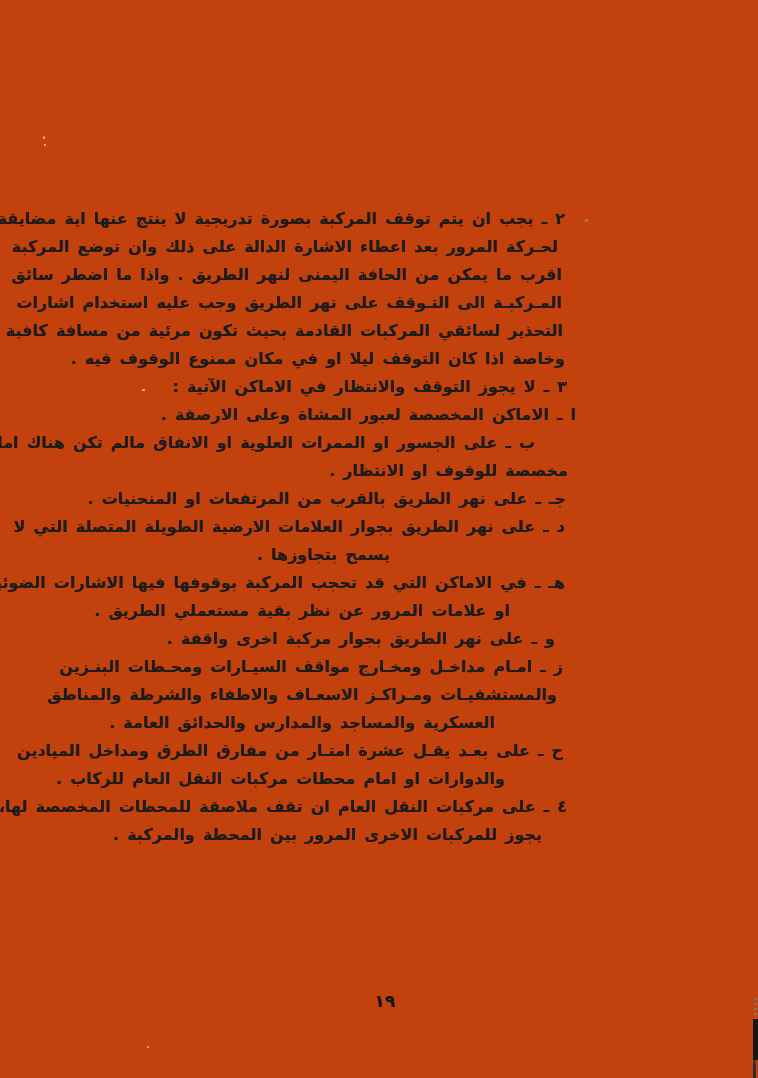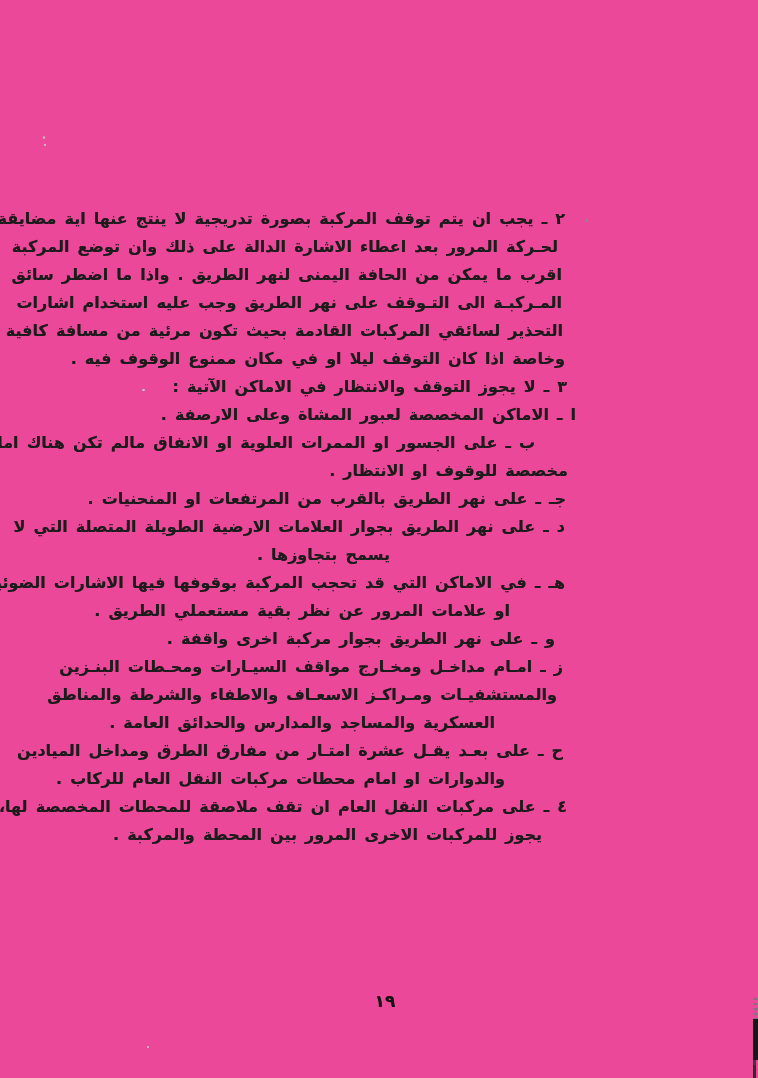--- a/index.html
+++ b/index.html
@@ -2,21 +2,21 @@
 <html lang="ar"><head>
 <meta charset="utf-8">
 <style>
   html, body { margin:0; padding:0; }
   body {
     width:758px; height:1078px; position:relative; overflow:hidden;
     background:#ffffff;
     font-family:"DejaVu Sans", sans-serif;
   }
   .page {
-    position:absolute; inset:0; background:#ec4899;
+    position:absolute; inset:0; background:#c2410c;
   }
   .text-block {
     position:absolute; top:205px; right:180px;
     direction:rtl; unicode-bidi:embed;
   }
   .line {
     white-space:nowrap; text-align:right;
     line-height:28px; font-size:16px; font-weight:700;
     color:#1c1c1c; word-spacing:2.5px;
     text-shadow:0 0 0.5px rgba(20,20,20,0.55);

